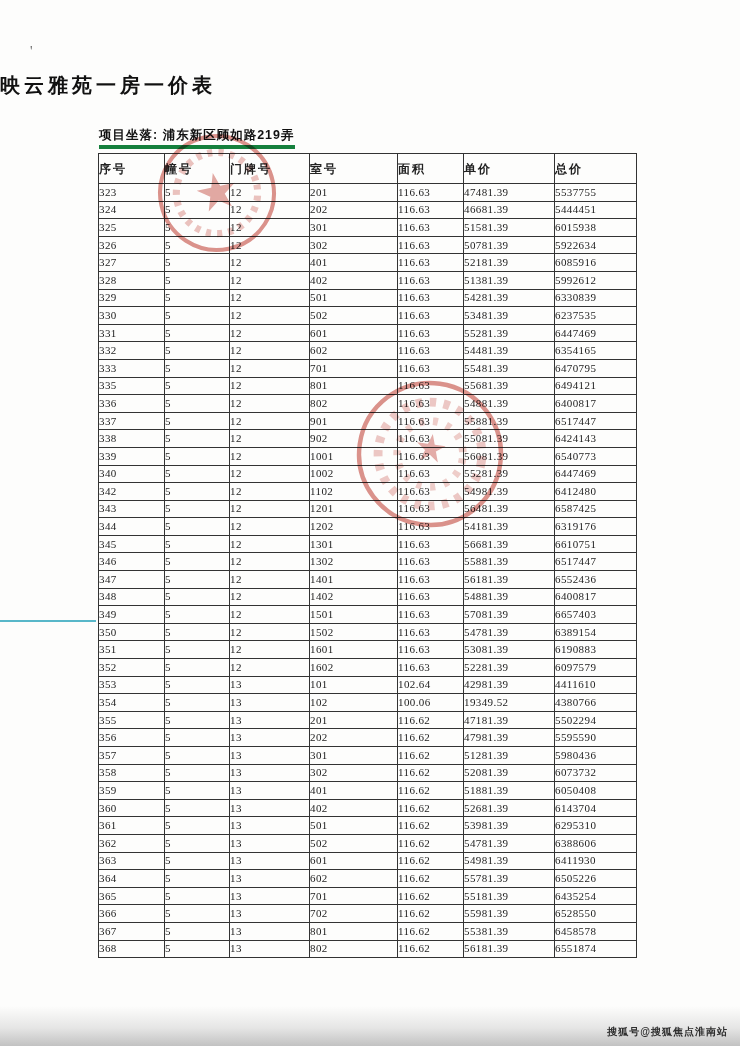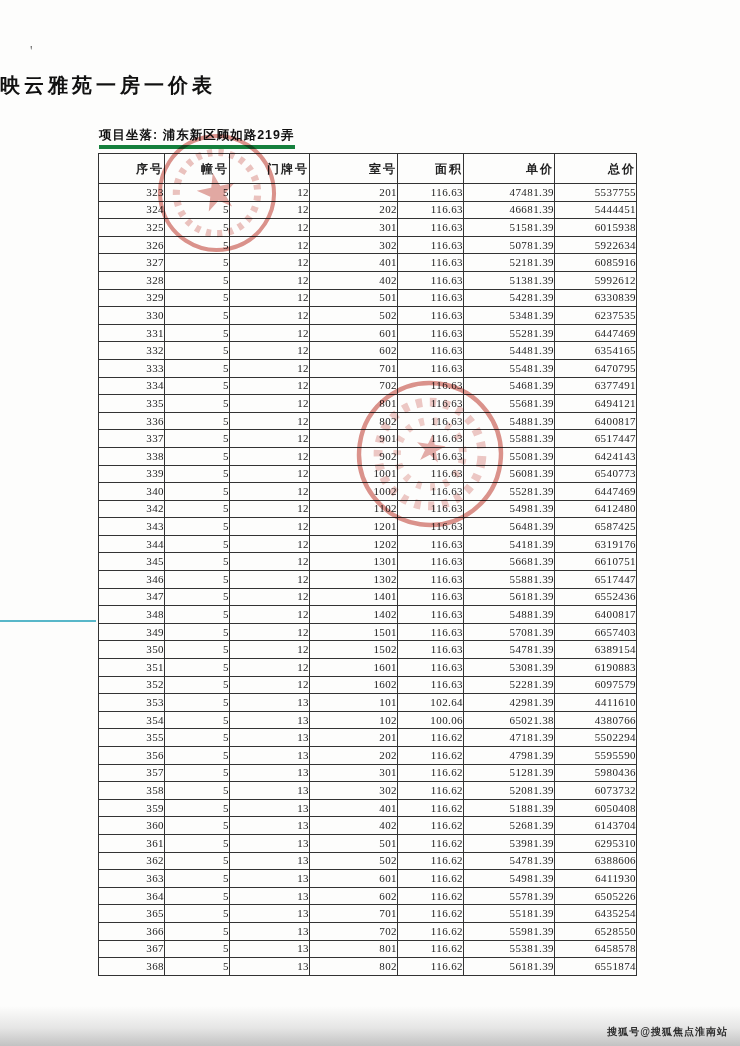--- a/index.html
+++ b/index.html
@@ -23,21 +23,21 @@
   }
   .location{
     position:absolute;left:99px;top:127px;
     font-family:"Liberation Sans", sans-serif;
     font-size:12.5px;font-weight:bold;color:#111;
     border-bottom:4px solid #15803d;padding-bottom:1px;letter-spacing:1px;
   }
   table.price-table{
     position:absolute;left:98px;top:153px;width:538px;
     border-collapse:collapse;table-layout:fixed;
-    font-size:11px;text-align:right;
+    font-size:11px;text-align:left;
     background:transparent;
   }
   .price-table th,.price-table td{
     border:1px solid #333;
     padding:0;line-height:1;
     overflow:hidden;white-space:nowrap;
   }
   .price-table th{
     height:29px;font-size:12px;font-weight:bold;color:#222;
     letter-spacing:2px;
@@ -206,29 +206,20 @@
         <tr>
           <td>333</td>
           <td>5</td>
           <td>12</td>
           <td>701</td>
           <td>116.63</td>
           <td>55481.39</td>
           <td>6470795</td>
         </tr>
 
-        <tr>
-          <td>334</td>
-          <td>5</td>
-          <td>12</td>
-          <td>702</td>
-          <td>116.63</td>
-          <td>54681.39</td>
-          <td>6377491</td>
-        </tr>
 
         <tr>
           <td>335</td>
           <td>5</td>
           <td>12</td>
           <td>801</td>
           <td>116.63</td>
           <td>55681.39</td>
           <td>6494121</td>
         </tr>
@@ -403,21 +394,21 @@
           <td>42981.39</td>
           <td>4411610</td>
         </tr>
 
         <tr>
           <td>354</td>
           <td>5</td>
           <td>13</td>
           <td>102</td>
           <td>100.06</td>
-          <td>65021.38</td>
+          <td>19349.52</td>
           <td>4380766</td>
         </tr>
 
         <tr>
           <td>355</td>
           <td>5</td>
           <td>13</td>
           <td>201</td>
           <td>116.62</td>
           <td>47181.39</td>

